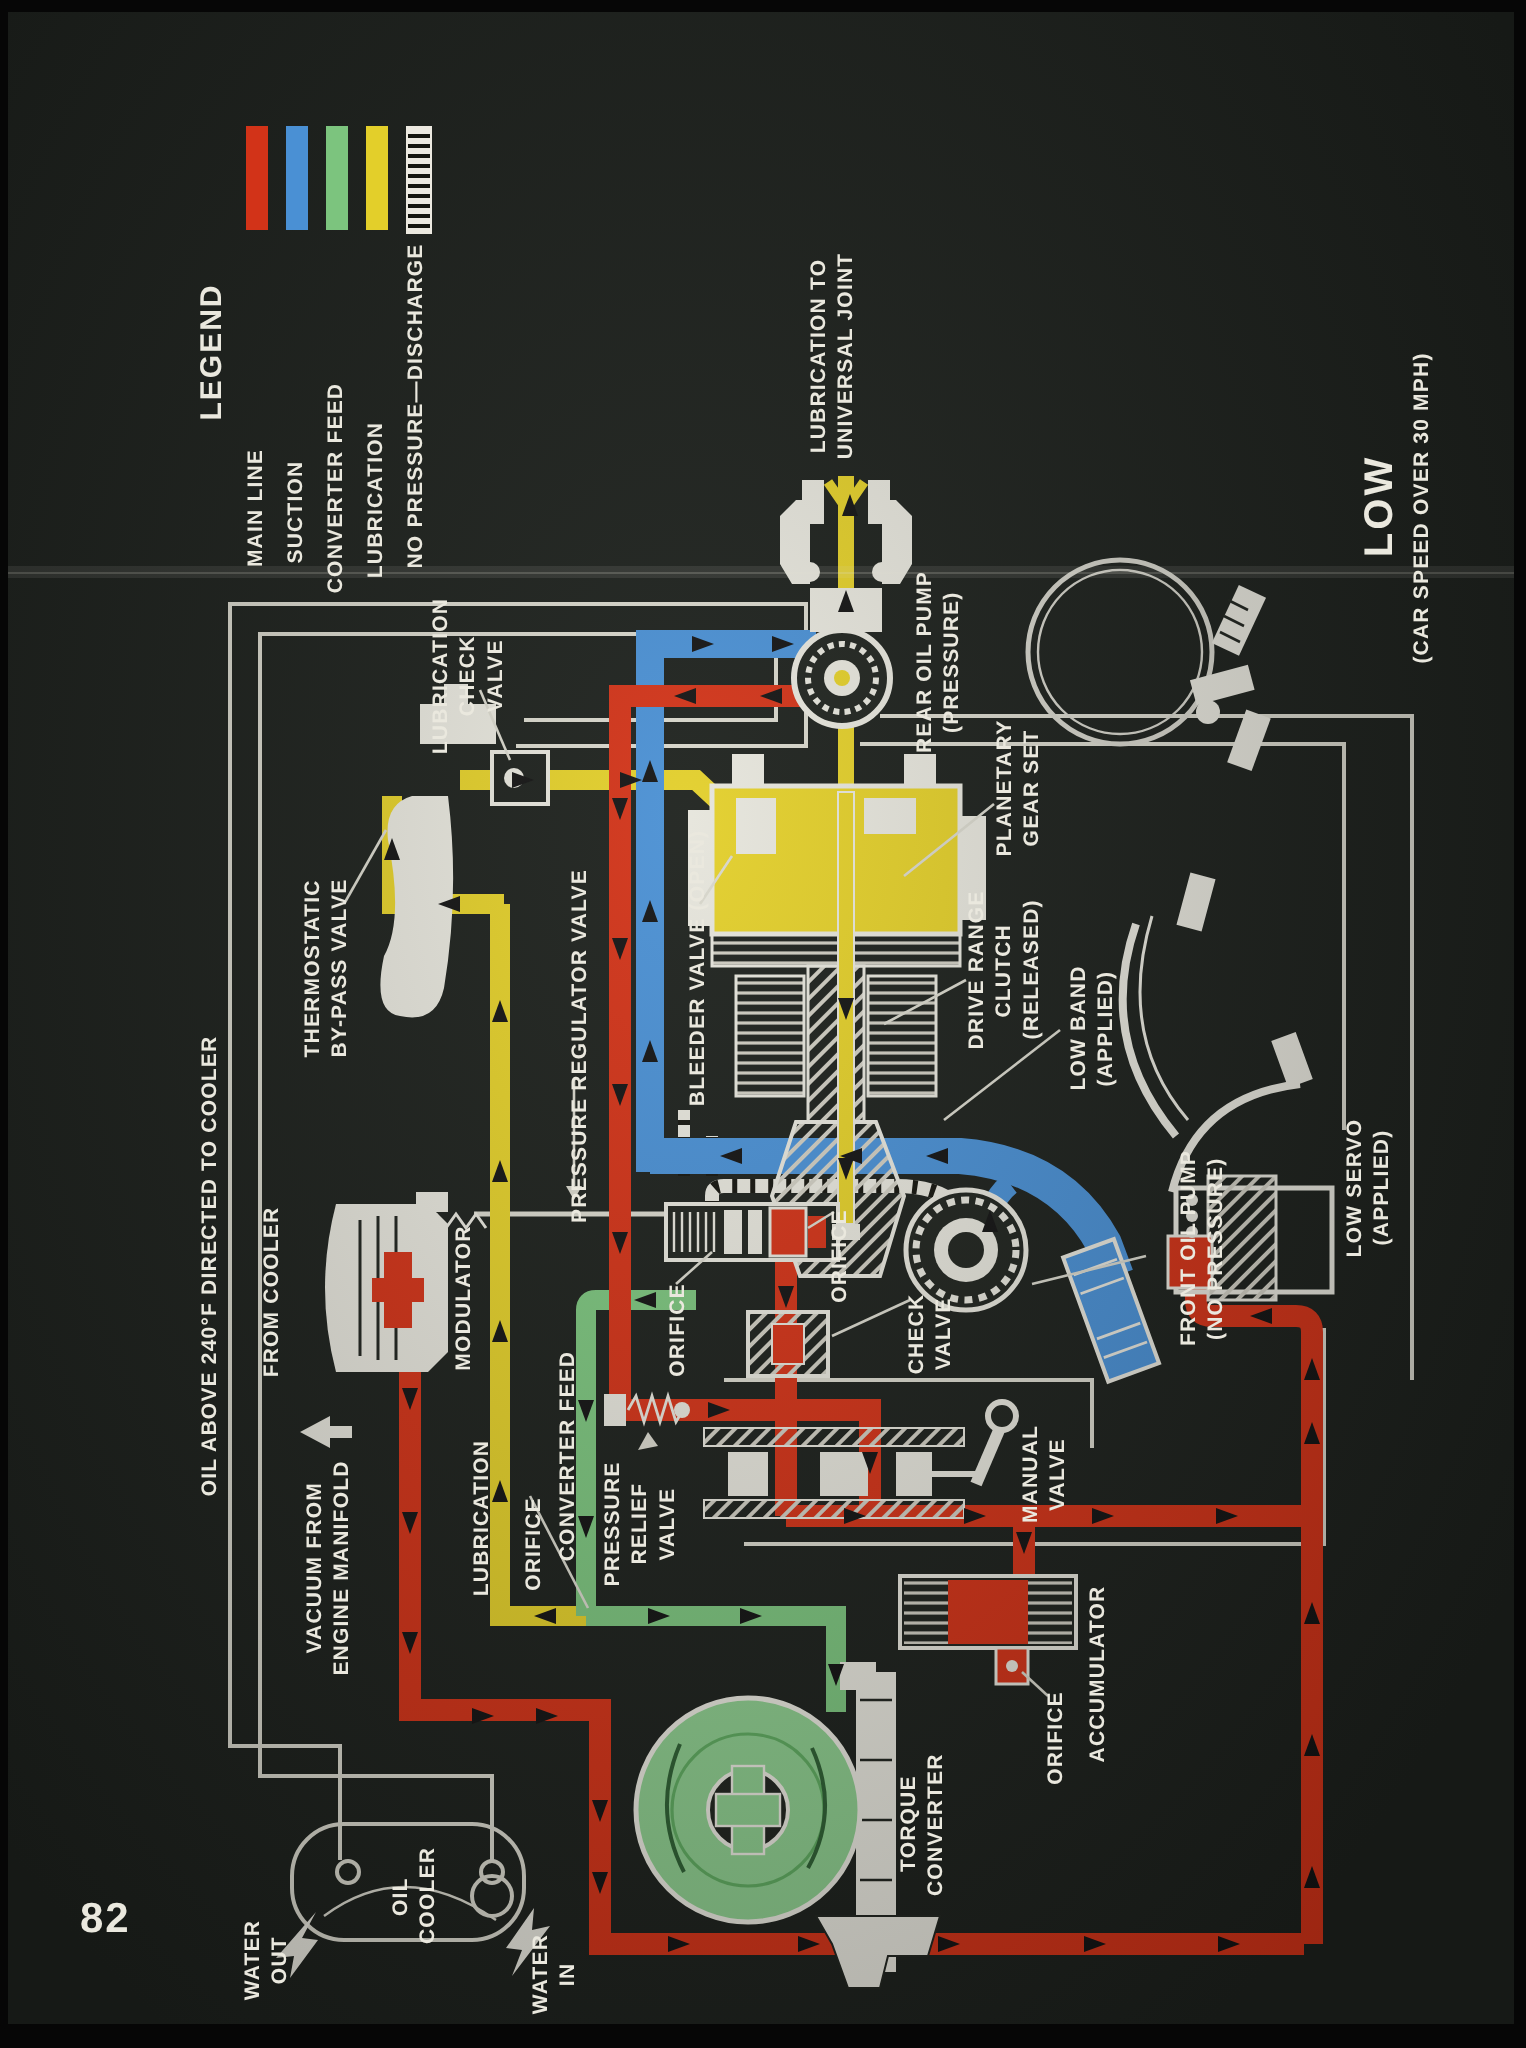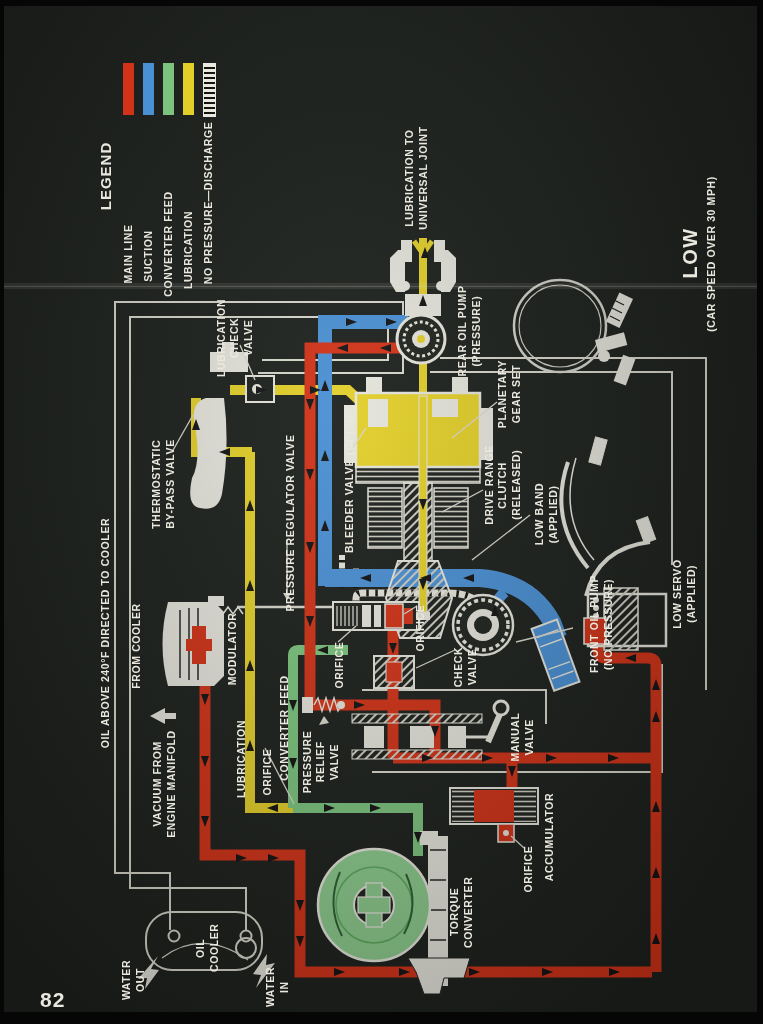--- a/index.html
+++ b/index.html
@@ -9,21 +9,21 @@
   .page .vignette{position:absolute;inset:0;pointer-events:none;
       background:radial-gradient(ellipse at 45% 40%, rgba(255,255,250,0.05), rgba(0,0,0,0.25) 85%);}
   .scanband{position:absolute;left:0;top:277px;width:753px;height:6px;background:rgba(236,234,222,0.10);}
   .scanline{position:absolute;left:0;top:280px;width:753px;height:1px;background:rgba(236,234,222,0.20);}
   svg{position:absolute;left:0;top:0;}
   .vlabel{position:absolute;writing-mode:vertical-rl;transform:translate(-50%,-50%) rotate(180deg);
           white-space:pre-line;text-align:center;font-weight:bold;font-size:10.5px;line-height:1.3;
           letter-spacing:0.6px;color:#eae8de;z-index:5;}
   .big{font-size:20px;letter-spacing:1.5px;}
   .mid{font-size:15px;letter-spacing:1px;}
-  .pagenum{position:absolute;left:36px;top:982px;font-weight:bold;font-size:21px;color:#eae8de;
+  .pagenum{position:absolute;left:36px;top:942px;font-weight:bold;font-size:21px;color:#eae8de;
            letter-spacing:1px;z-index:5;}
   .legendbar{position:absolute;width:11px;height:52px;top:57px;z-index:5;}
   .b0{background:#d23318;}
   .b1{background:#4a90d4;}
   .b2{background:#7cc47e;}
   .b3{background:#e3cf2a;}
   .b4{background:repeating-linear-gradient(180deg,#ece9e0 0 3px,#15150f 3px 5px);border:1px solid #ece9e0;}
 </style>
 </head>
 <body>

